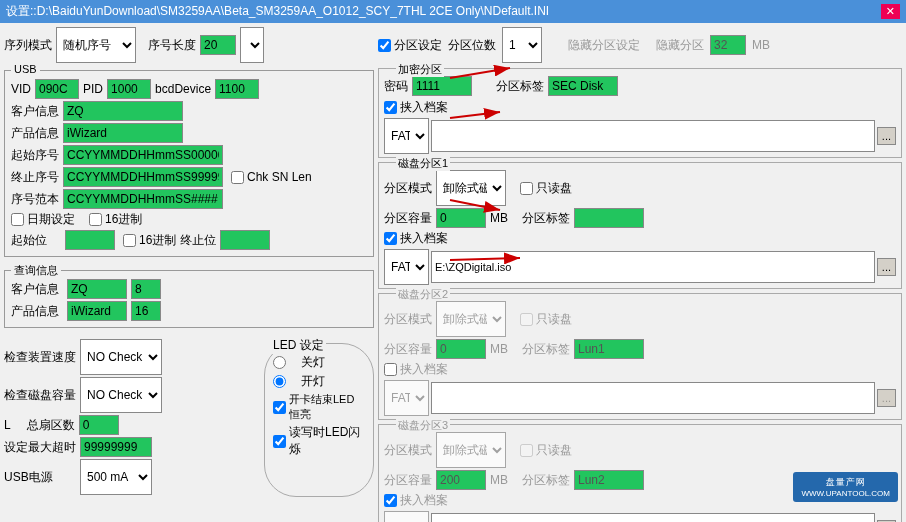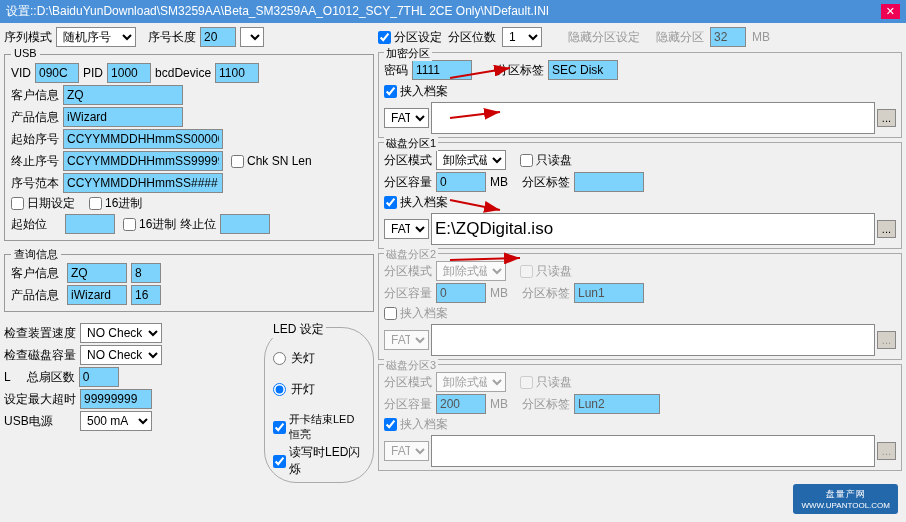--- a/index.html
+++ b/index.html
@@ -75,30 +75,30 @@
     }
     
     .row-line {
       display: flex;
       align-items: center;
       gap: 4px;
       margin-bottom: 2px;
     }
     .input-field {
       border: 1px solid #888;
-      background: #7dd3fc;
+      background: #22c55e;
       padding: 1px 3px;
       height: 20px;
       font-size: 12px;
     }
     .select-field {
       border: 1px solid #888;
       background: white;
       padding: 1px 2px;
-      height: 20px;
+      height: 36px;
       font-size: 12px;
     }
     
     .group-box {
       border: 1px solid #999;
       padding: 4px 6px;
       margin: 2px 0;
       position: relative;
     }
     .group-box-title {
@@ -124,21 +124,21 @@
     
     .partition-group {
       border: 1px solid #aaa;
       padding: 3px 5px;
       position: relative;
       margin-bottom: 2px;
     }
     .partition-group-title {
       position: absolute;
       top: -7px;
-      left: 5px;
+      left: 17px;
       background: #f0f0f0;
       padding: 0 2px;
       font-size: 11px;
     }
     
     .checkbox-label {
       display: flex;
       align-items: center;
       gap: 3px;
       cursor: pointer;
@@ -154,28 +154,28 @@
       position: absolute;
       top: -7px;
       left: 6px;
       background: #f0f0f0;
       padding: 0 2px;
     }
     
     .radio-label {
       display: flex;
       align-items: center;
-      gap: 5px;
+      gap: 15px;
       cursor: pointer;
-      margin: 14px 0;
+      margin: 2px 0;
     }
     
     .watermark {
       position: absolute;
-      bottom: 8px;
+      bottom: 20px;
       right: 8px;
       background: rgba(0,80,160,0.85);
       color: white;
       padding: 4px 8px;
       font-size: 10px;
       border-radius: 3px;
     }
     
     .fat-select { width: 45px; }
     .mode-select { width: 70px; }
@@ -183,21 +183,21 @@
     .file-input-row {
       display: flex;
       align-items: center;
       gap: 2px;
     }
     .file-path-input {
       border: 1px solid #888;
       background: white;
       padding: 15px 3px;
       height: 18px;
-      font-size: 17px;
+      font-size: 11px;
       flex: 1;
     }
     .browse-btn {
       padding: 1px 4px;
       border: 1px solid #888;
       background: #d4d0c8;
       cursor: pointer;
       font-size: 11px;
       height: 18px;
     }
@@ -476,21 +476,21 @@
           <label class="checkbox-label" style="margin-left:10px;">
             <input type="checkbox" disabled="" style="">
             <span>只读盘</span>
           </label>
         </div>
         <div style="display:flex; align-items:center; gap:4px; margin-top:2px;">
           <span>分区容量</span>
           <input class="input-field" style="width: 50px;" value="200" disabled="">
           <span>MB</span>
           <span style="margin-left:10px;">分区标签</span>
-          <input class="input-field" style="width: 86px;" value="Lun2" disabled="">
+          <input class="input-field" style="width: 70px;" value="Lun2" disabled="">
         </div>
         <div style="margin-top:2px;">
           <label class="checkbox-label">
             <input type="checkbox" checked="" style="">
             <span>挟入档案</span>
           </label>
           <div class="file-input-row" style="margin-top:2px;">
             <select class="select-field fat-select" disabled="">
               <option>FAT</option>
             </select>

